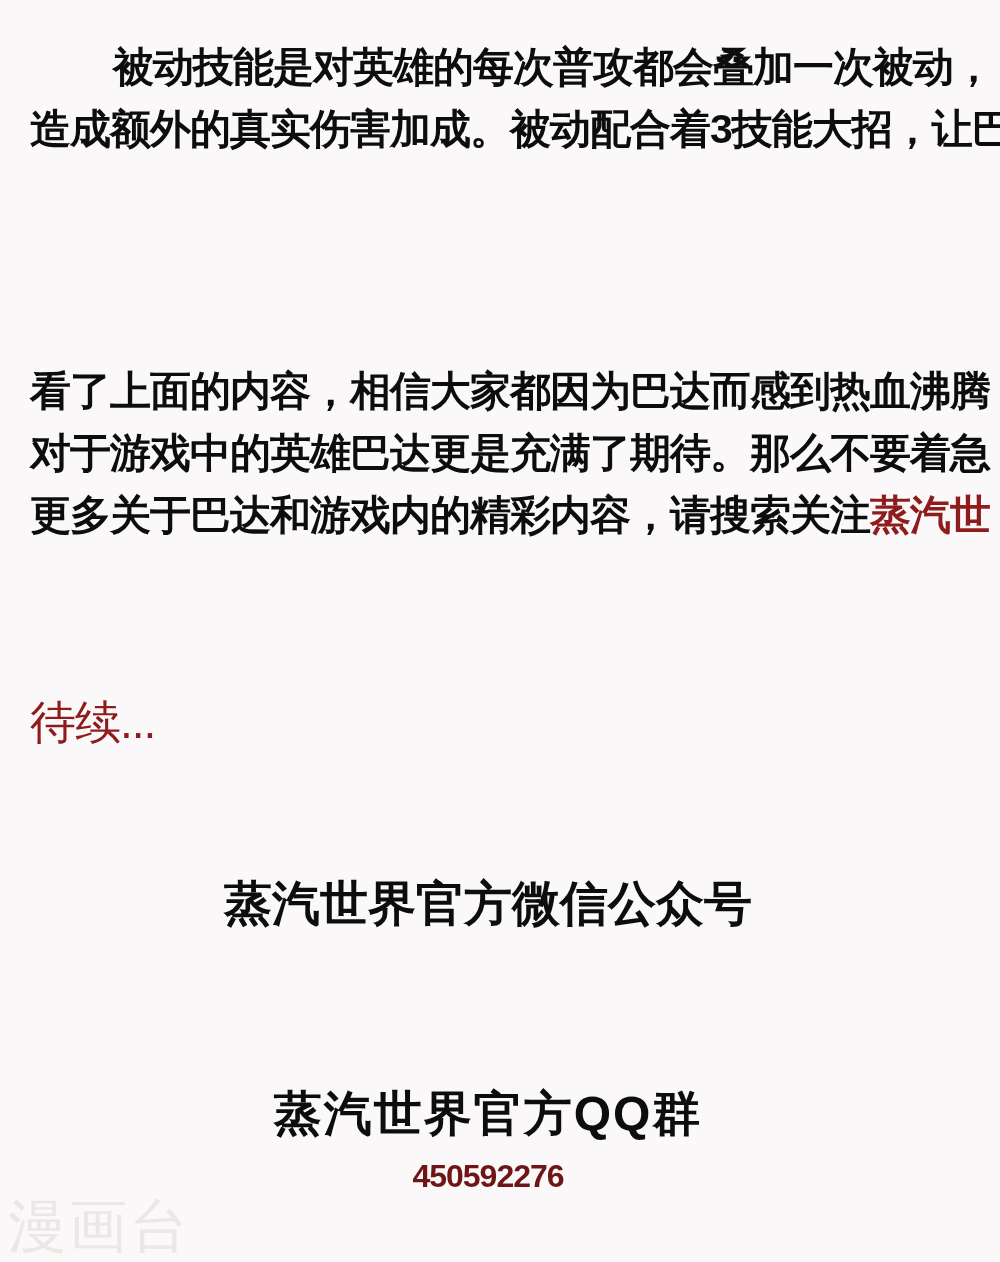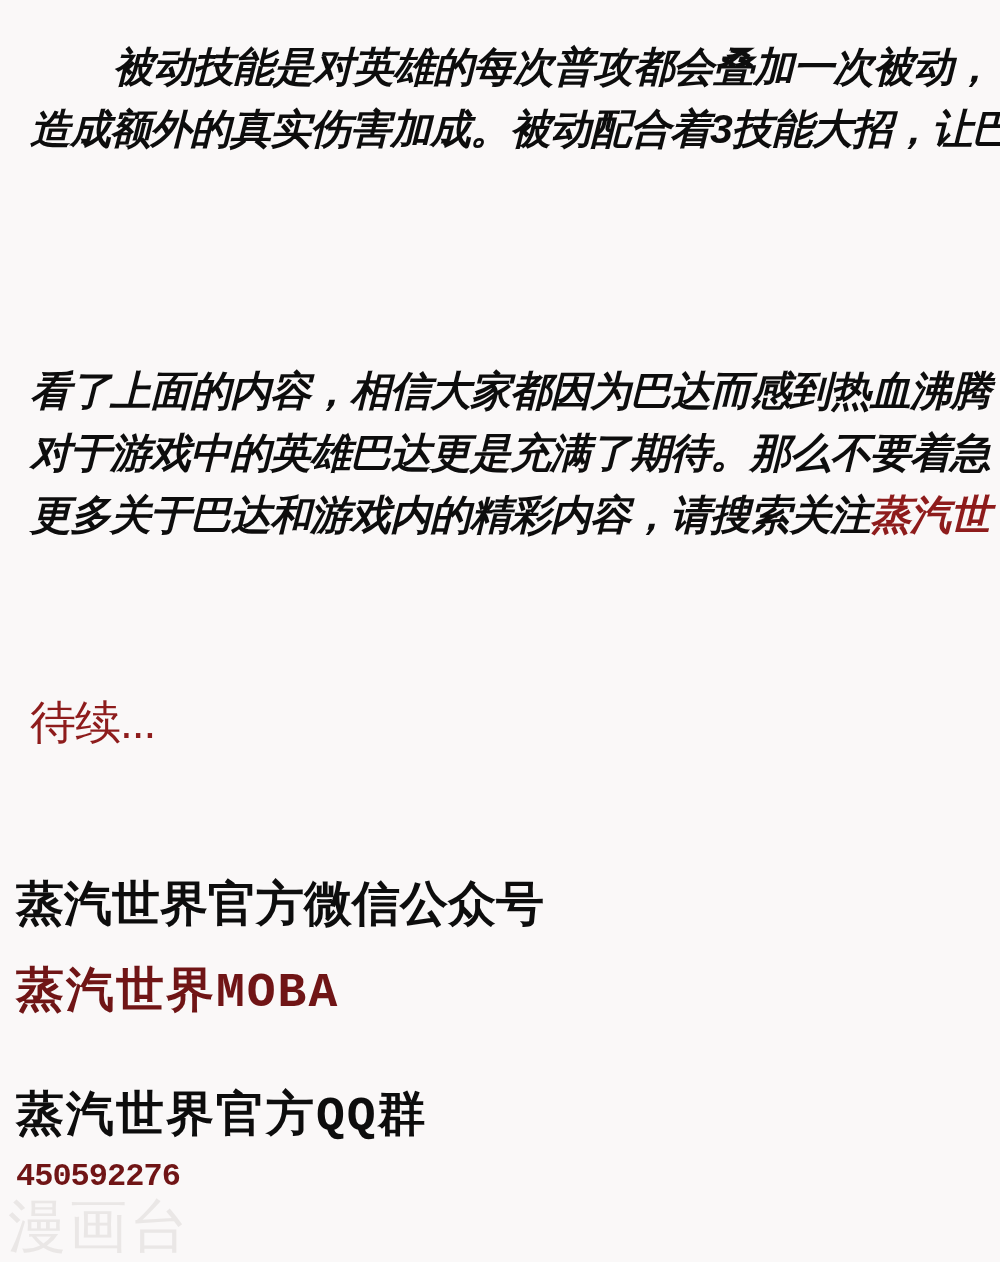--- a/index.html
+++ b/index.html
@@ -25,44 +25,43 @@
   .para{
     position:absolute;
     left:30px;
     width:955px;
     font-size:41px;
     font-weight:700;
     line-height:62px;
     letter-spacing:-1px;
     color:var(--ink);
   }
-  .para .line{white-space:nowrap;font-style:italic;}
+  .para .line{white-space:nowrap;}
   .p1{top:36px;}
   .p1 .line:first-child{text-indent:83px;}
   .p2{top:360px;}
   .seg-black{color:var(--ink);}
   .seg-red{color:var(--accent);}
   .tbc{
     position:absolute;
     top:692px;
     left:30px;
     font-size:46px;
     font-weight:400;
     color:var(--accent);
     letter-spacing:-1px;
   }
   .center-line{
     position:absolute;
-    left:16px;
+    left:8px;
     width:960px;
-    text-align:left;
+    text-align:center;
     font-weight:700;
     color:var(--ink);
     white-space:nowrap;
-    font-family:Liberation Mono, monospace;
   }
   .wechat-title{top:872px;font-size:48px;}
   .wechat-account{top:958px;font-size:48px;letter-spacing:2px;color:var(--accent-dark);}
   .qq-title{top:1082px;font-size:48px;letter-spacing:2px;}
   .qq-number{top:1158px;font-size:32px;letter-spacing:-1px;color:var(--accent-dark);}
   .watermark{
     position:absolute;
     top:1188px;
     left:8px;
     font-size:58px;
@@ -85,21 +84,20 @@
   <div class="para p2">
       <div class="line"><span class="seg-black">看了上面的内容，相信大家都因为巴达而感到热血沸腾，</span></div>
       <div class="line"><span class="seg-black">对于游戏中的英雄巴达更是充满了期待。那么不要着急，</span></div>
       <div class="line"><span class="seg-black">更多关于巴达和游戏内的精彩内容，请搜索关注</span><span class="seg-red">蒸汽世</span></div>
     </div>
 
   <div class="tbc">待续...</div>
 
   <div class="center-line wechat-title">蒸汽世界官方微信公众号</div>
 
-  <div class="center-line wechat-account">蒸汽世界MOBA</div>
 
   <div class="center-line qq-title">蒸汽世界官方QQ群</div>
 
   <div class="center-line qq-number">450592276</div>
 
   <div class="watermark">漫画台</div>
 
 </div>
 
 </body></html>

